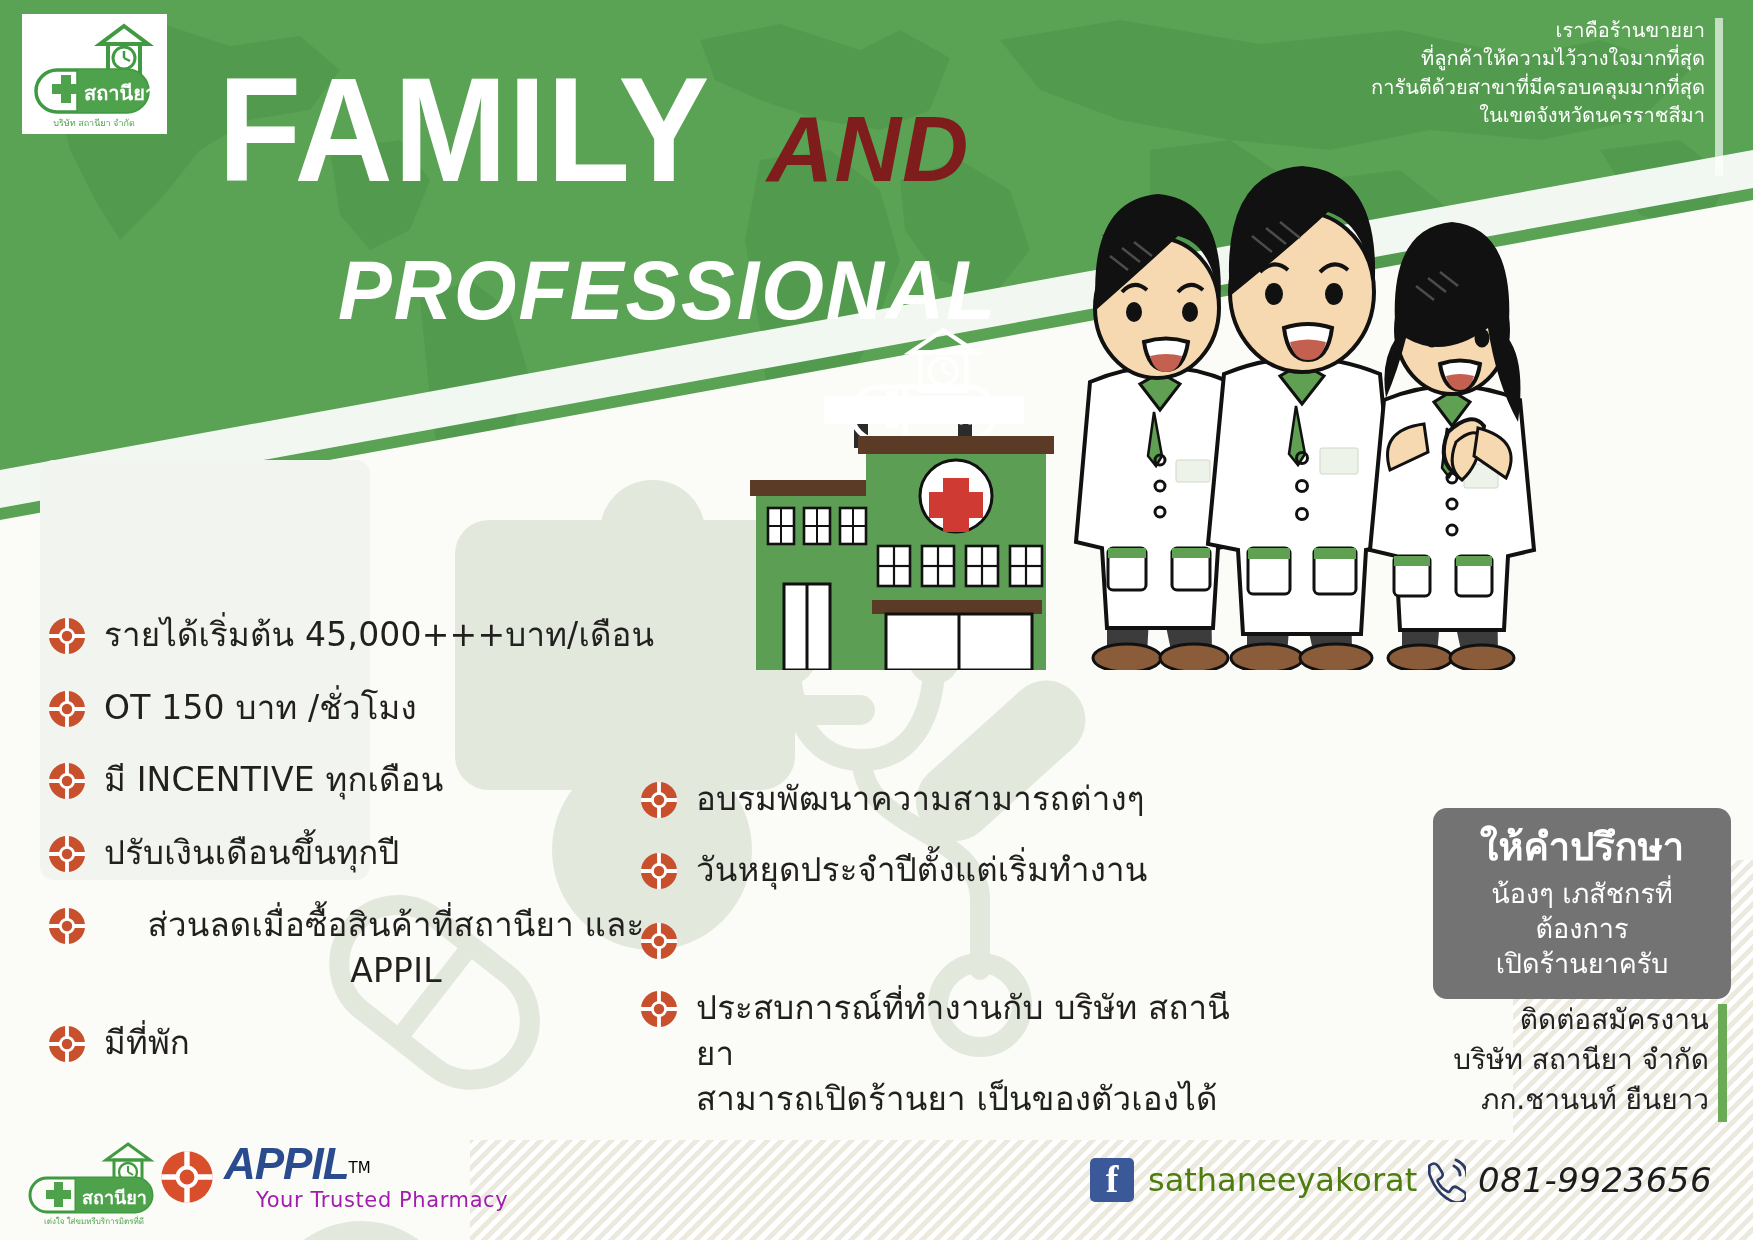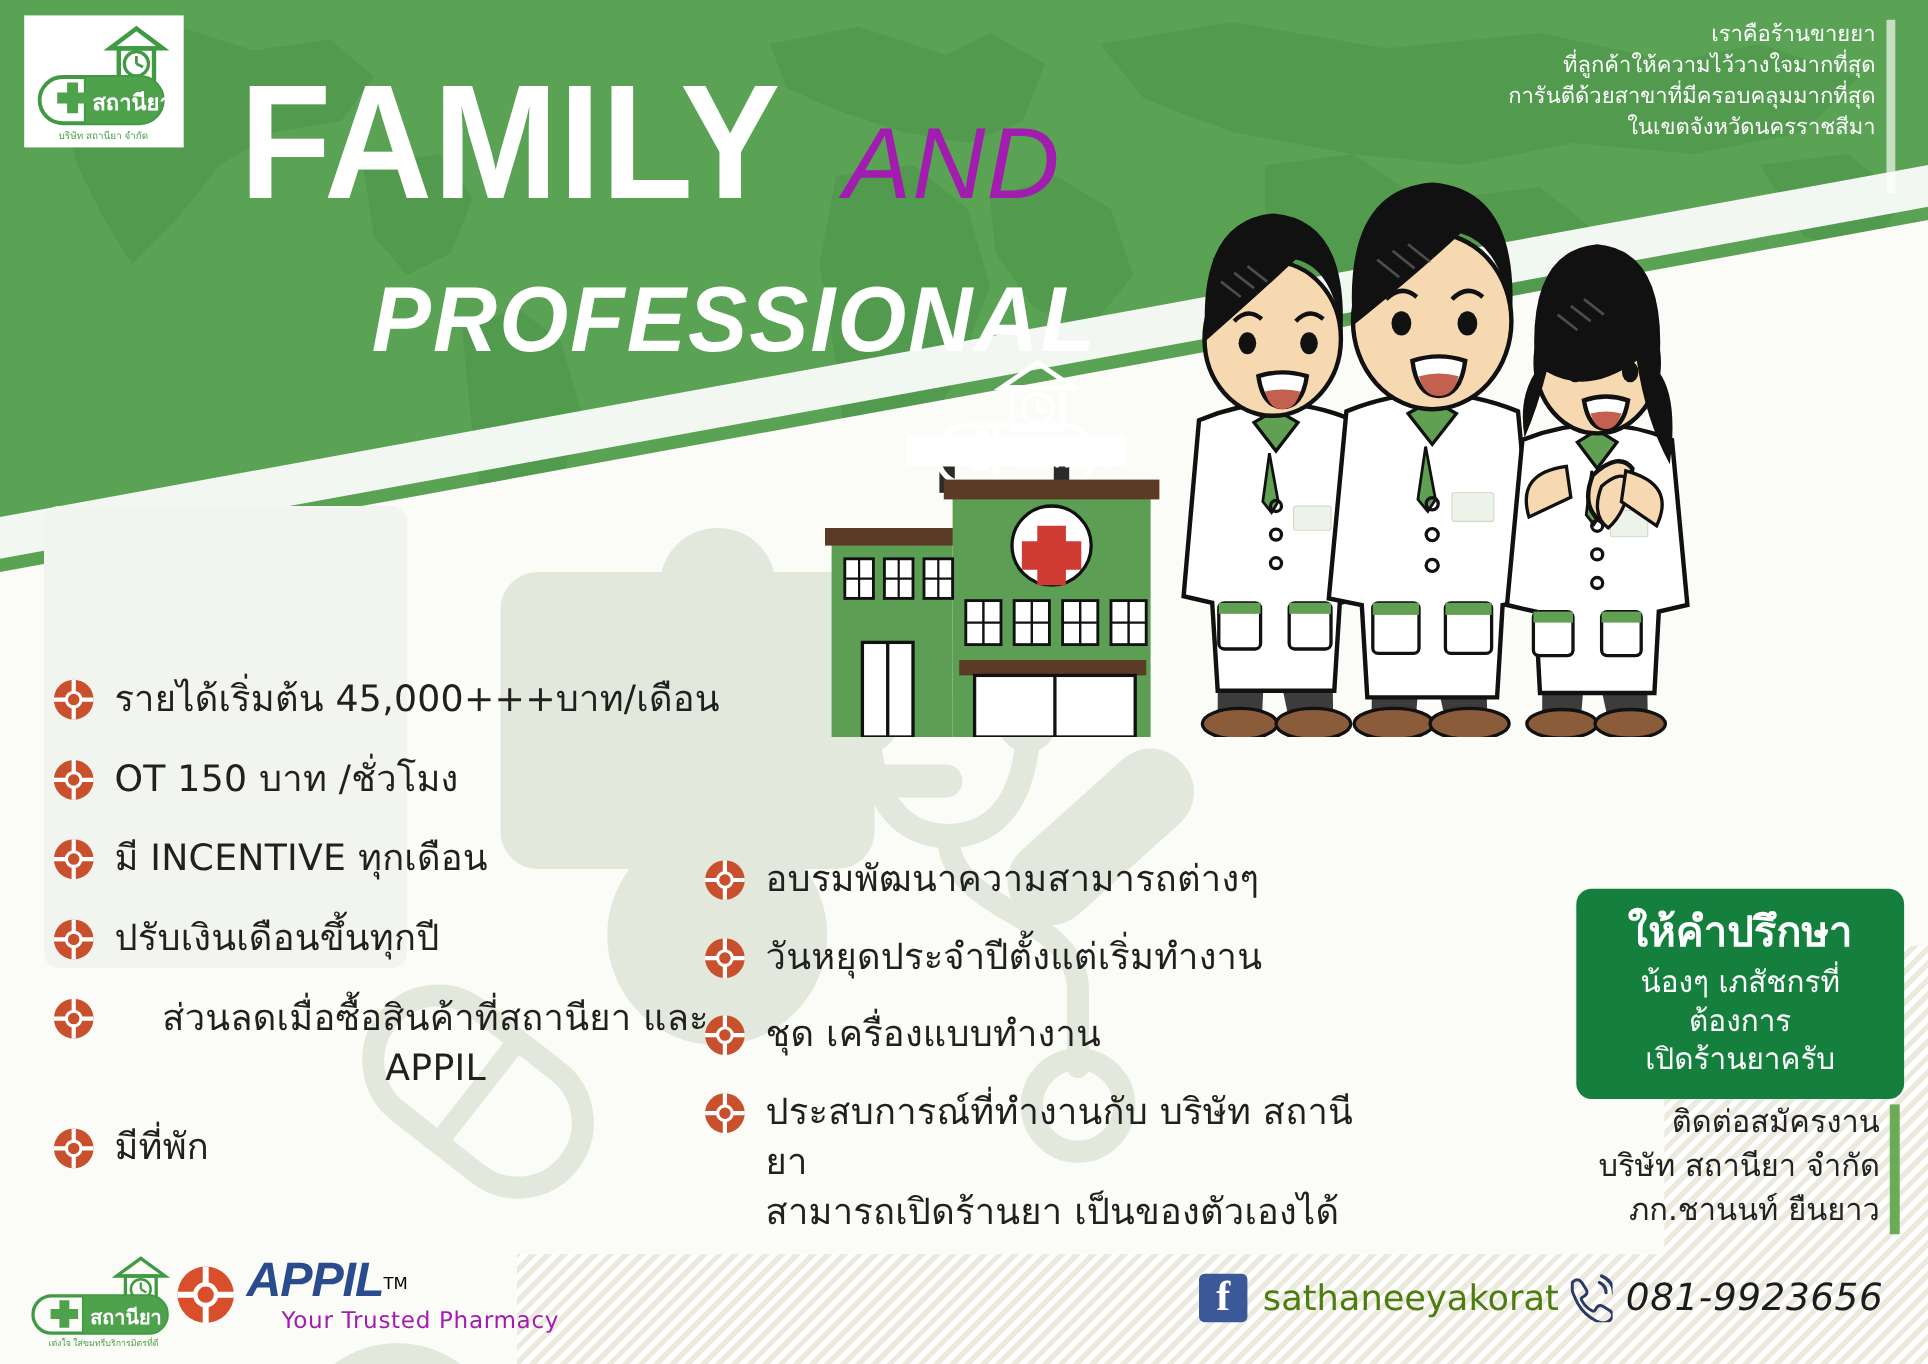--- a/index.html
+++ b/index.html
@@ -38,22 +38,22 @@
   .headline { position: absolute; left: 218px; top: 62px; width: 950px; }
   .h-family {
     font-family: "Liberation Sans", sans-serif;
     font-weight: bold; font-size: 148px; line-height: 0.92;
     color: #ffffff; letter-spacing: 1px;
     transform: scaleX(.92); transform-origin: left center;
     display: inline-block;
   }
   .h-and {
     font-family: "Liberation Sans", sans-serif;
-    font-weight: normal; font-style: italic; font-size: 92px;
-    color: #a21caf; letter-spacing: 1px;
+    font-weight: bold; font-style: italic; font-size: 92px;
+    color: #7f1d1d; letter-spacing: 1px;
     display: inline-block; vertical-align: baseline;
     margin-left: 14px;
   }
   .h-prof {
     position: absolute; left: 120px; top: 180px;
     font-family: "Liberation Sans", sans-serif;
     font-weight: bold; font-style: italic; font-size: 84px;
     color: #ffffff; letter-spacing: 2px;
     transform: scaleX(.96); transform-origin: left center;
   }
@@ -78,21 +78,21 @@
   .bul-right .bullet-row { margin-bottom: 25px; margin-top: 16px; }
   .bullet-icon { flex: 0 0 auto; width: 38px; height: 38px; margin-right: 18px; margin-top: 5px; }
   .bullet-text {
     font-size: 33px; line-height: 1.38; color: #221f1f;
     letter-spacing: .2px; white-space: pre-line;
   }
 
   
   .consult-card {
     position: absolute; right: 22px; top: 808px; width: 298px;
-    background: #15803d; border-radius: 14px;
+    background: #737373; border-radius: 14px;
     padding: 16px 12px 18px; text-align: center; color: #ffffff;
   }
   .consult-title { font-size: 38px; font-weight: bold; line-height: 1.25; margin-bottom: 4px; }
   .consult-sub { font-size: 27px; line-height: 1.3; }
 
   
   .contact {
     position: absolute; right: 44px; top: 1000px; width: 330px;
     text-align: right; color: #222; font-size: 28px; line-height: 1.42;
   }
@@ -493,21 +493,20 @@
       <span class="bullet-text">วันหยุดประจำปีตั้งแต่เริ่มทำงาน</span>
     </div>
     <div class="bullet-row">
       <span class="bullet-icon">
         <svg viewBox="0 0 40 40" width="38" height="38">
             <circle cx="20" cy="20" r="19" fill="#c8502d"></circle>
             <path d="M20,1 L20,39 M1,20 L39,20" stroke="#ffffff" stroke-width="4"></path>
             <circle cx="20" cy="20" r="7" fill="#c8502d" stroke="#ffffff" stroke-width="3"></circle>
           </svg>
       </span>
-      <span class="bullet-text">ชุด เครื่องแบบทำงาน</span>
     </div>
     <div class="bullet-row">
       <span class="bullet-icon">
         <svg viewBox="0 0 40 40" width="38" height="38">
             <circle cx="20" cy="20" r="19" fill="#c8502d"></circle>
             <path d="M20,1 L20,39 M1,20 L39,20" stroke="#ffffff" stroke-width="4"></path>
             <circle cx="20" cy="20" r="7" fill="#c8502d" stroke="#ffffff" stroke-width="3"></circle>
           </svg>
       </span>
       <span class="bullet-text">ประสบการณ์ที่ทำงานกับ บริษัท สถานียา

